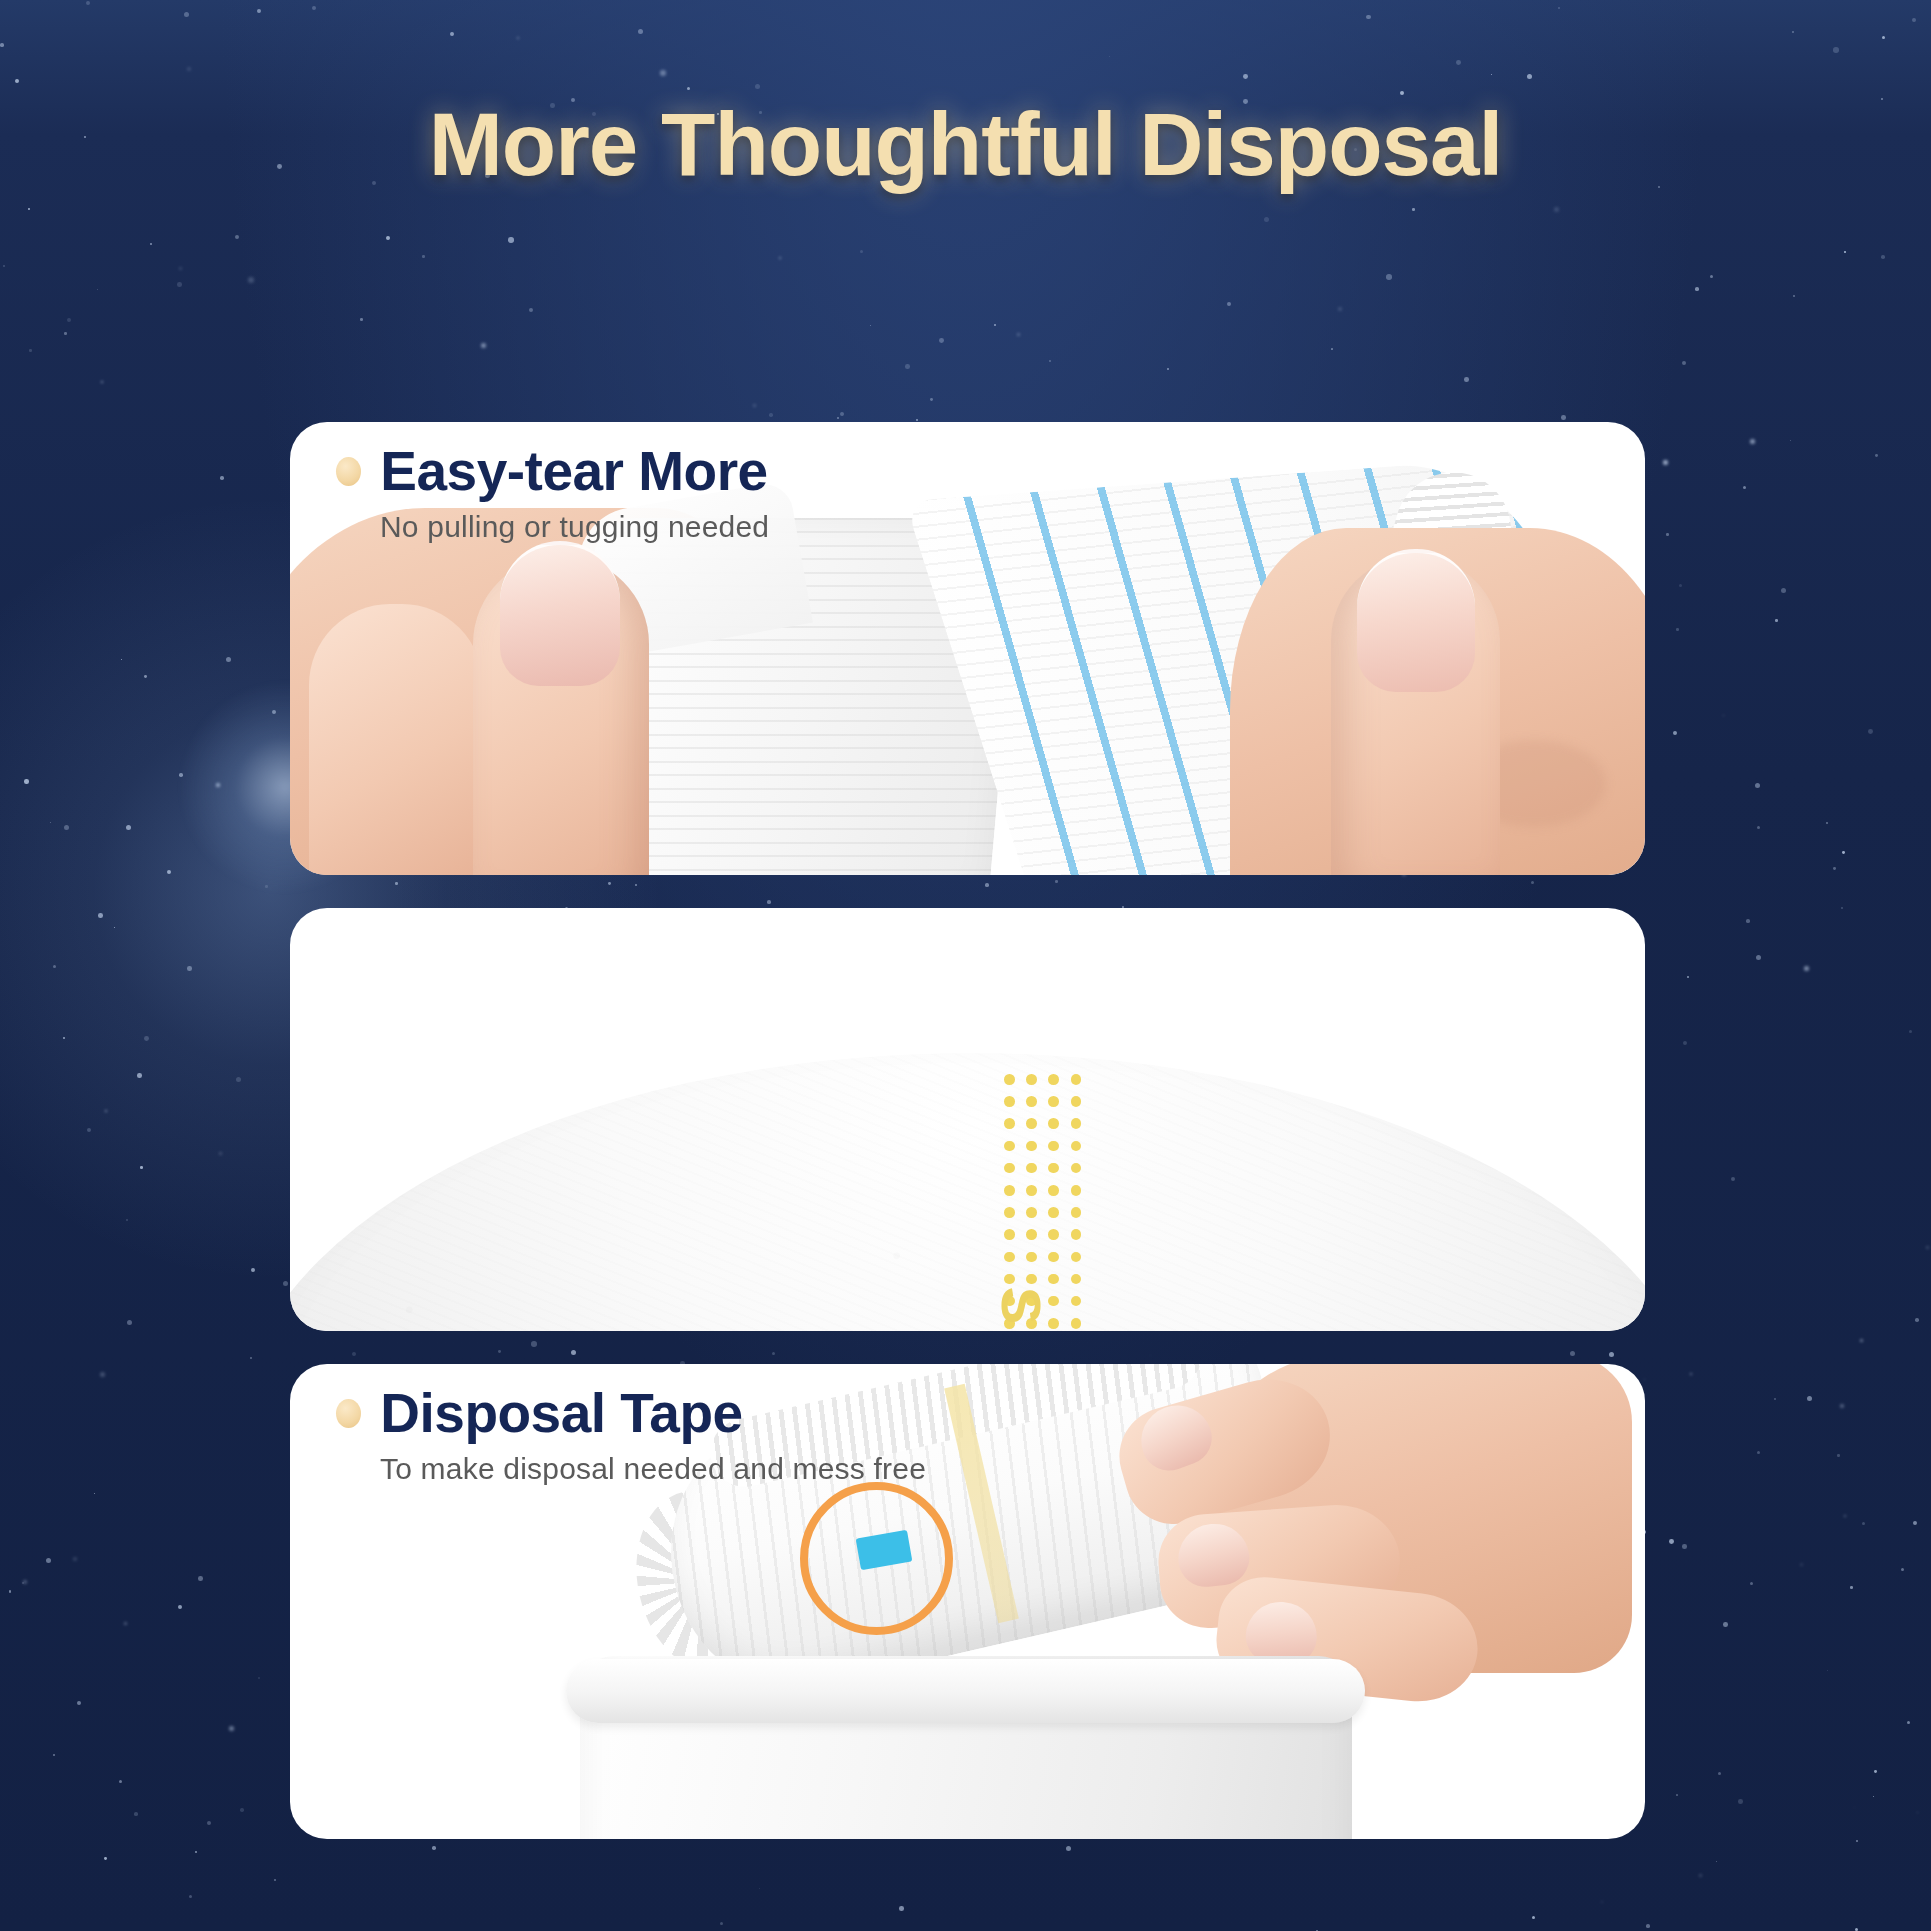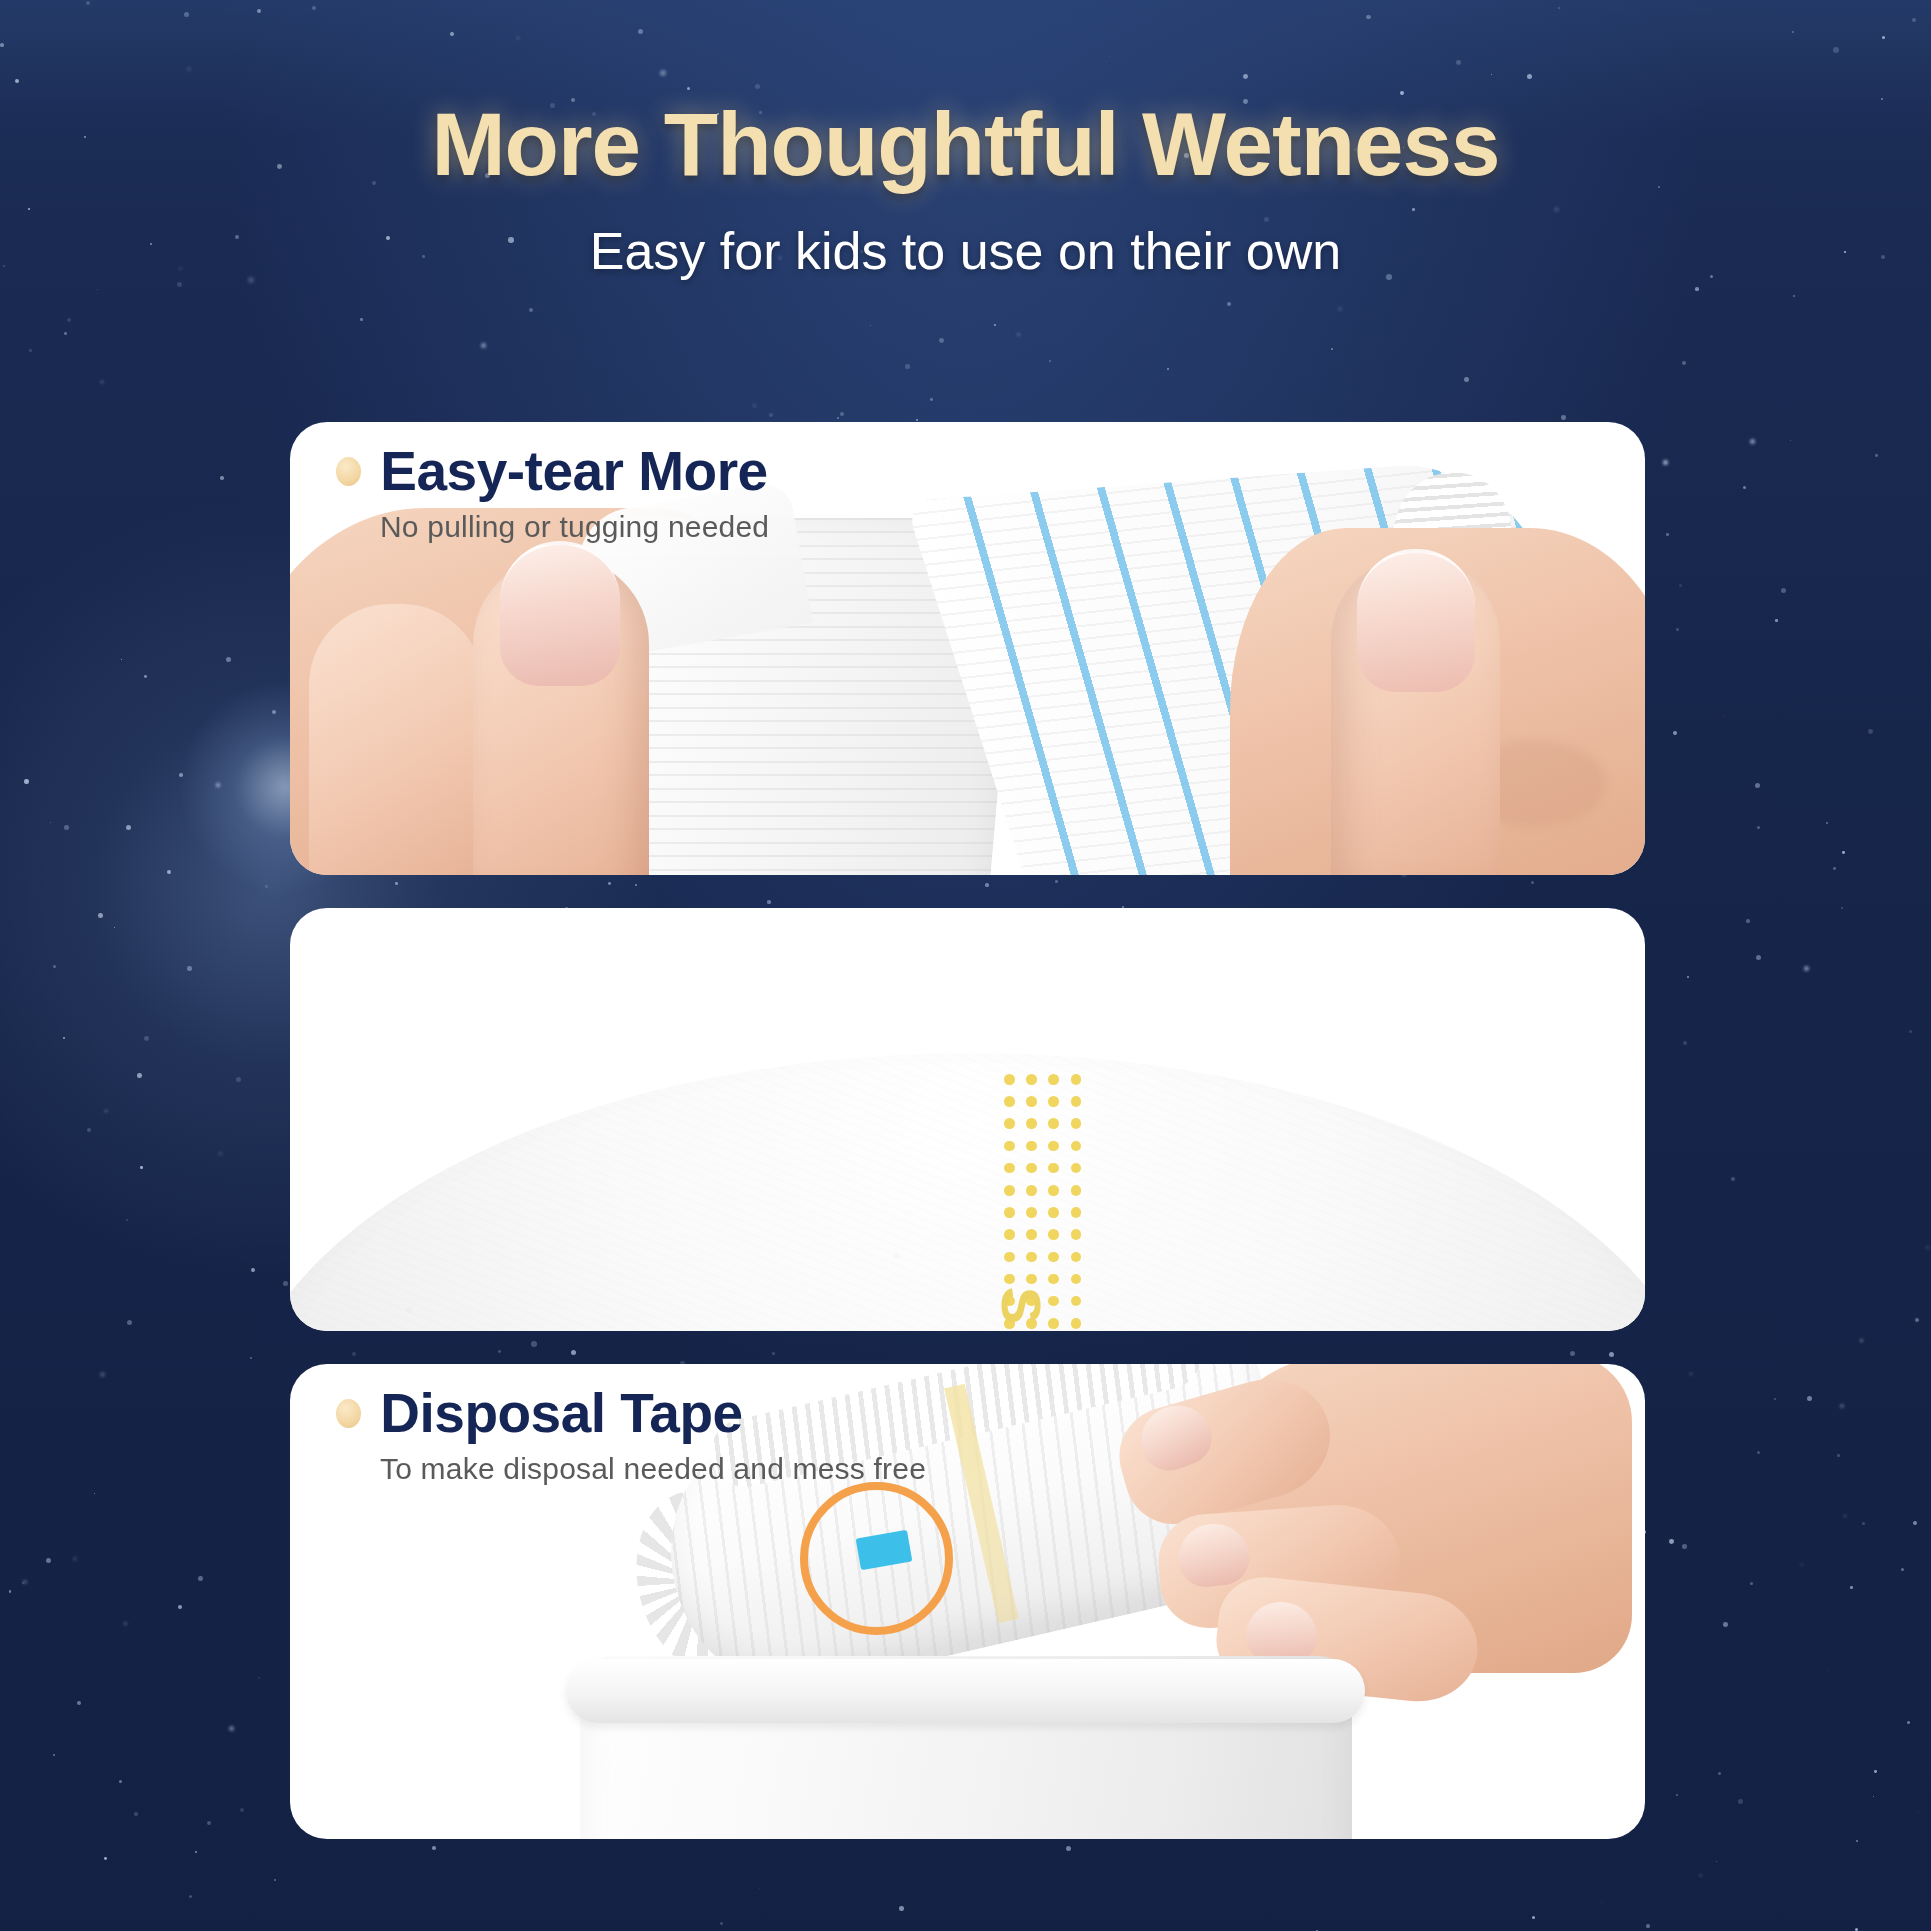--- a/index.html
+++ b/index.html
@@ -671,22 +671,21 @@
       <i class="st" style="left:53px;top:965px;width:3.1px;height:3.1px;opacity:0.35;"></i>
       <i class="st" style="left:137px;top:1073px;width:4.6px;height:4.6px;opacity:0.66;"></i>
       <i class="st" style="left:705px;top:1073px;width:5.3px;height:5.3px;opacity:0.16;"></i>
       <i class="st" style="left:642px;top:1158px;width:2.4px;height:2.4px;opacity:0.18;filter:blur(1.5px);"></i>
       <i class="st" style="left:399px;top:1158px;width:1.5px;height:1.5px;opacity:0.24;"></i>
     </div>
   <div id="glow"></div>
 </div>
 
 <div id="header">
-  <div id="title">More Thoughtful Wetness</div>
-  <div id="subtitle">Easy for kids to use on their own</div>
+  <div id="title">More Thoughtful Disposal</div>
 </div>
 
 <div class="card" id="card0">
   <div class="photo">
     <div id="c1-handL" class="skin"></div>
     <div class="knuckle" style="left:39px;  bottom:58px;  width:145px; height:87px;"></div>
     <div class="knuckle" style="left:222px; bottom:29px;  width:126px; height:68px;"></div>
     <div id="c1-fingerB" class="skin-lt"></div>
     <div id="c1-diaperL"></div>
     <div id="c1-diaperFlap"></div>

